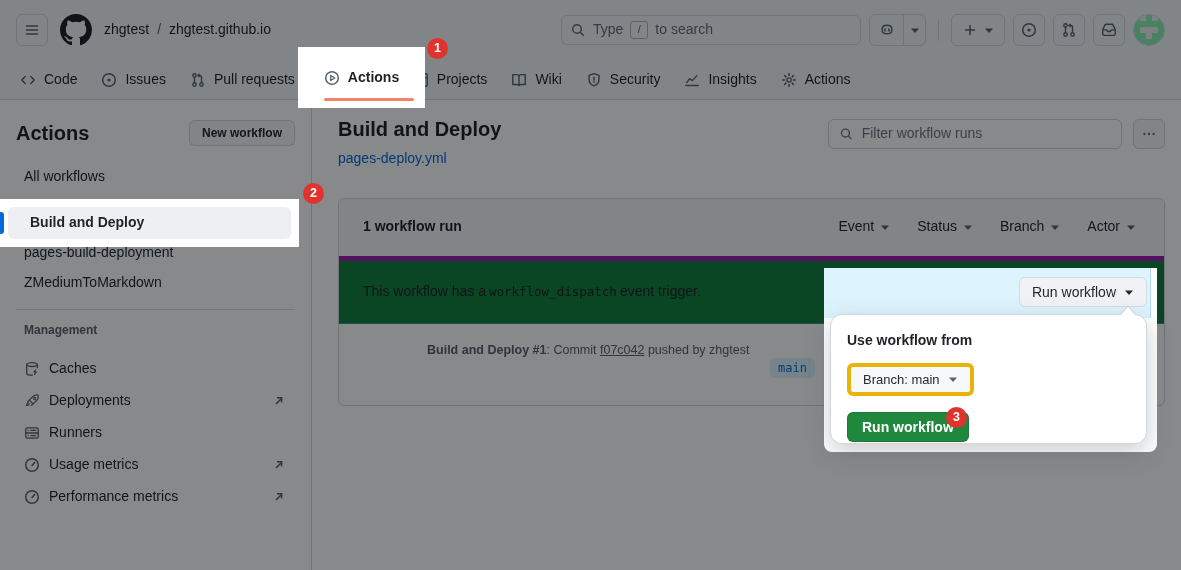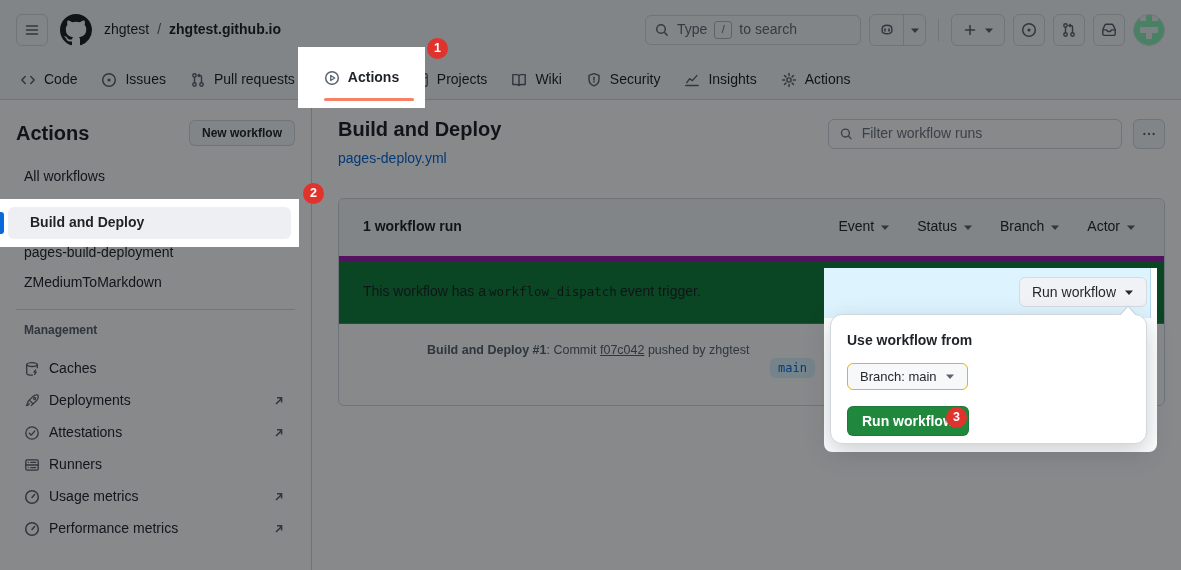--- a/index.html
+++ b/index.html
@@ -13,23 +13,23 @@
   .i16 { width:16px; height:16px; }
   .i8  { width:10px; height:10px; }
 
   
   .topbar { height:60px; background:#f6f8fa; display:flex; align-items:center; gap:12px; padding:0 16px; }
   .icon-btn { width:32px; height:32px; border:1px solid #d0d7de; border-radius:6px;
     display:flex; align-items:center; justify-content:center; color:#59636e; background:transparent; }
   .gh-logo { color:#1f2328; }
   .crumbs { display:flex; align-items:center; gap:8px; font-size:14px; color:#1f2328; }
   .crumbs .sep { color:#59636e; }
-  .crumbs .repo { font-weight:700; }
+  .crumbs .repo { font-weight:400; }
   .topbar-right { margin-left:auto; display:flex; align-items:center; gap:8px; }
-  .search-box { width:216px; height:30px; border:1px solid #d0d7de; border-radius:6px; background:#f6f8fa;
+  .search-box { width:300px; height:30px; border:1px solid #d0d7de; border-radius:6px; background:#f6f8fa;
     display:flex; align-items:center; gap:7px; padding:0 8px; color:#636c76; }
   .slash-key { width:18px; height:18px; border:1px solid #afb8c1; border-radius:3px;
     display:flex; align-items:center; justify-content:center; font-size:11px; color:#636c76; background:#f6f8fa; }
   .split-btn { display:flex; height:32px; border:1px solid #d0d7de; border-radius:6px; overflow:hidden; color:#59636e; }
   .split-main { width:34px; display:flex; align-items:center; justify-content:center; border-right:1px solid #d0d7de; }
   .split-caret { width:21px; display:flex; align-items:center; justify-content:center; }
   .vdiv { width:1px; height:22px; background:#d0d7de; margin:0 4px; }
   .plus-btn { width:54px; height:32px; border:1px solid #d0d7de; border-radius:6px;
     display:flex; align-items:center; justify-content:center; gap:6px; color:#59636e; background:transparent; }
   .avatar { width:32px; height:32px; border-radius:50%; overflow:hidden; border:1px solid rgba(31,35,40,.15); }
@@ -112,21 +112,21 @@
     display:inline-flex; align-items:center; gap:8px; font-size:14px; color:#24292f; }
   .popover { position:absolute; left:6px; top:46px; width:317px; height:130px; background:#fff;
     border:1px solid #d0d7de; border-radius:12px; padding:16px;
     box-shadow:0 8px 24px rgba(66,74,83,.28); }
   .notch, .notch-border { position:absolute; width:0; height:0;
     border-left:9px solid transparent; border-right:9px solid transparent; }
   .notch-border { top:-10px; left:288px; border-bottom:10px solid #d0d7de; }
   .notch { top:-8px; left:289px; border-left-width:8px; border-right-width:8px; border-bottom:9px solid #fff; }
   .popover-title { font-weight:700; font-size:14px; }
   .branch-btn { margin-top:12px; display:inline-flex; align-items:center; gap:8px; padding:5px 12px;
-    background:#f6f8fa; border:1px solid #eab308; border-radius:6px; font-size:13px; color:#24292f; }
+    background:#f6f8fa; border:4px solid #eab308; border-radius:6px; font-size:13px; color:#24292f; }
   .branch-btn svg { color:#59636e; }
   .btn-green { margin-top:16px; display:inline-flex; align-items:center; padding:6px 14px;
     background:#1f883d; color:#fff; border:1px solid rgba(27,31,36,.15); border-radius:6px;
     font-weight:600; font-size:14px; }
 
   .step-badge { position:absolute; z-index:70; width:21px; height:21px; border-radius:50%;
     background:#e0332d; color:#fff; font-size:12.5px; font-weight:700;
     display:flex; align-items:center; justify-content:center; }
   .badge-1 { left:427px; top:38px; }
   .badge-2 { left:303px; top:183px; }
@@ -328,30 +328,20 @@
             </svg>
           <span>Caches</span>
         </div>
         <div class="sb-mitem">
           <svg class="i16" viewBox="0 0 16 16">
               <path d="M9 3.4c1.9-1.5 3.8-1.6 5-1.2.4 1.2.3 3.1-1.2 5l-3.7 3.7-3.8-3.8Z" fill="none" stroke="currentColor" stroke-width="1.3" stroke-linejoin="round"></path>
               <circle cx="10.6" cy="5.4" r="1" fill="none" stroke="currentColor" stroke-width="1.1"></circle>
               <path d="M5.3 7.1 3.5 8.9M9 10.8 7.2 12.6M5.3 10.8c-.7 1.5-2.8 1.8-2.8 1.8s.3-2.1 1.8-2.8" fill="none" stroke="currentColor" stroke-width="1.2" stroke-linecap="round" stroke-linejoin="round"></path>
             </svg>
           <span>Deployments</span>
-          <svg class="i16 ext-arrow" viewBox="0 0 16 16">
-              <use href="#sym-ext"></use>
-            </svg>
-        </div>
-        <div class="sb-mitem">
-          <svg class="i16" viewBox="0 0 16 16">
-              <circle cx="8" cy="8" r="6.2" fill="none" stroke="currentColor" stroke-width="1.3"></circle>
-              <path d="M5.3 8.2l1.9 1.9 3.5-4" fill="none" stroke="currentColor" stroke-width="1.4" stroke-linecap="round" stroke-linejoin="round"></path>
-            </svg>
-          <span>Attestations</span>
           <svg class="i16 ext-arrow" viewBox="0 0 16 16">
               <use href="#sym-ext"></use>
             </svg>
         </div>
         <div class="sb-mitem">
           <svg class="i16" viewBox="0 0 16 16">
               <rect x="1.8" y="2.8" width="12.4" height="10.4" rx="1.4" fill="none" stroke="currentColor" stroke-width="1.3"></rect>
               <path d="M1.8 8h12.4M4.3 5.4h.01M4.3 10.6h.01" stroke="currentColor" stroke-width="1.3" stroke-linecap="round"></path>
               <path d="M6.8 5.4h4.9M6.8 10.6h4.9" stroke="currentColor" stroke-width="1.2" stroke-linecap="round"></path>
             </svg>

